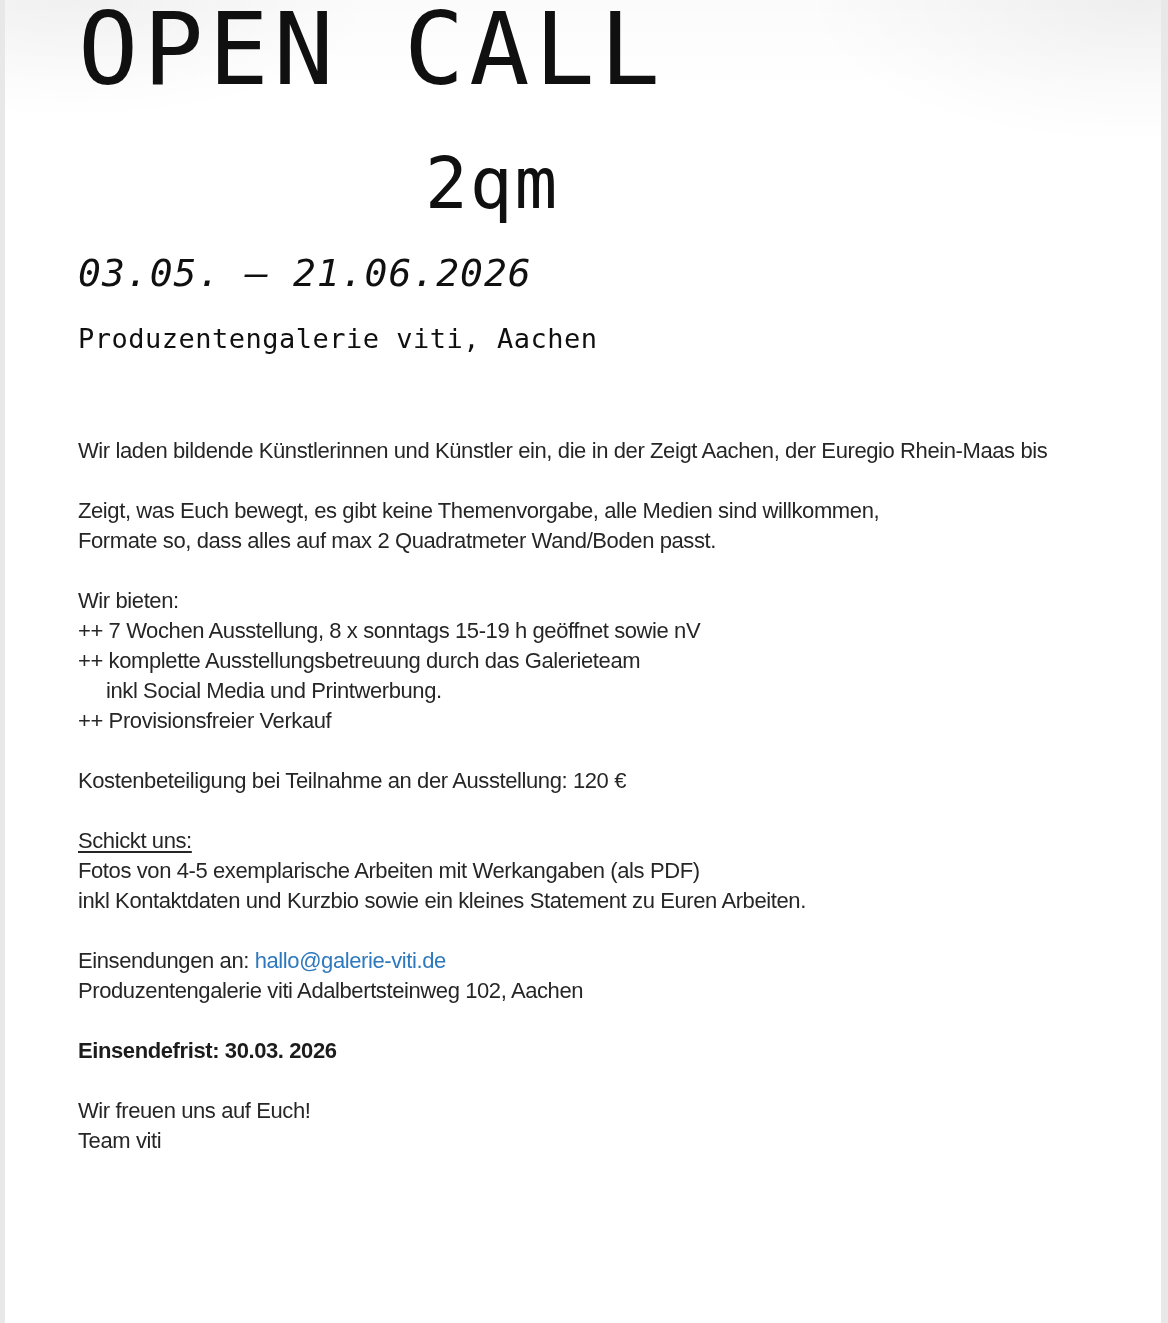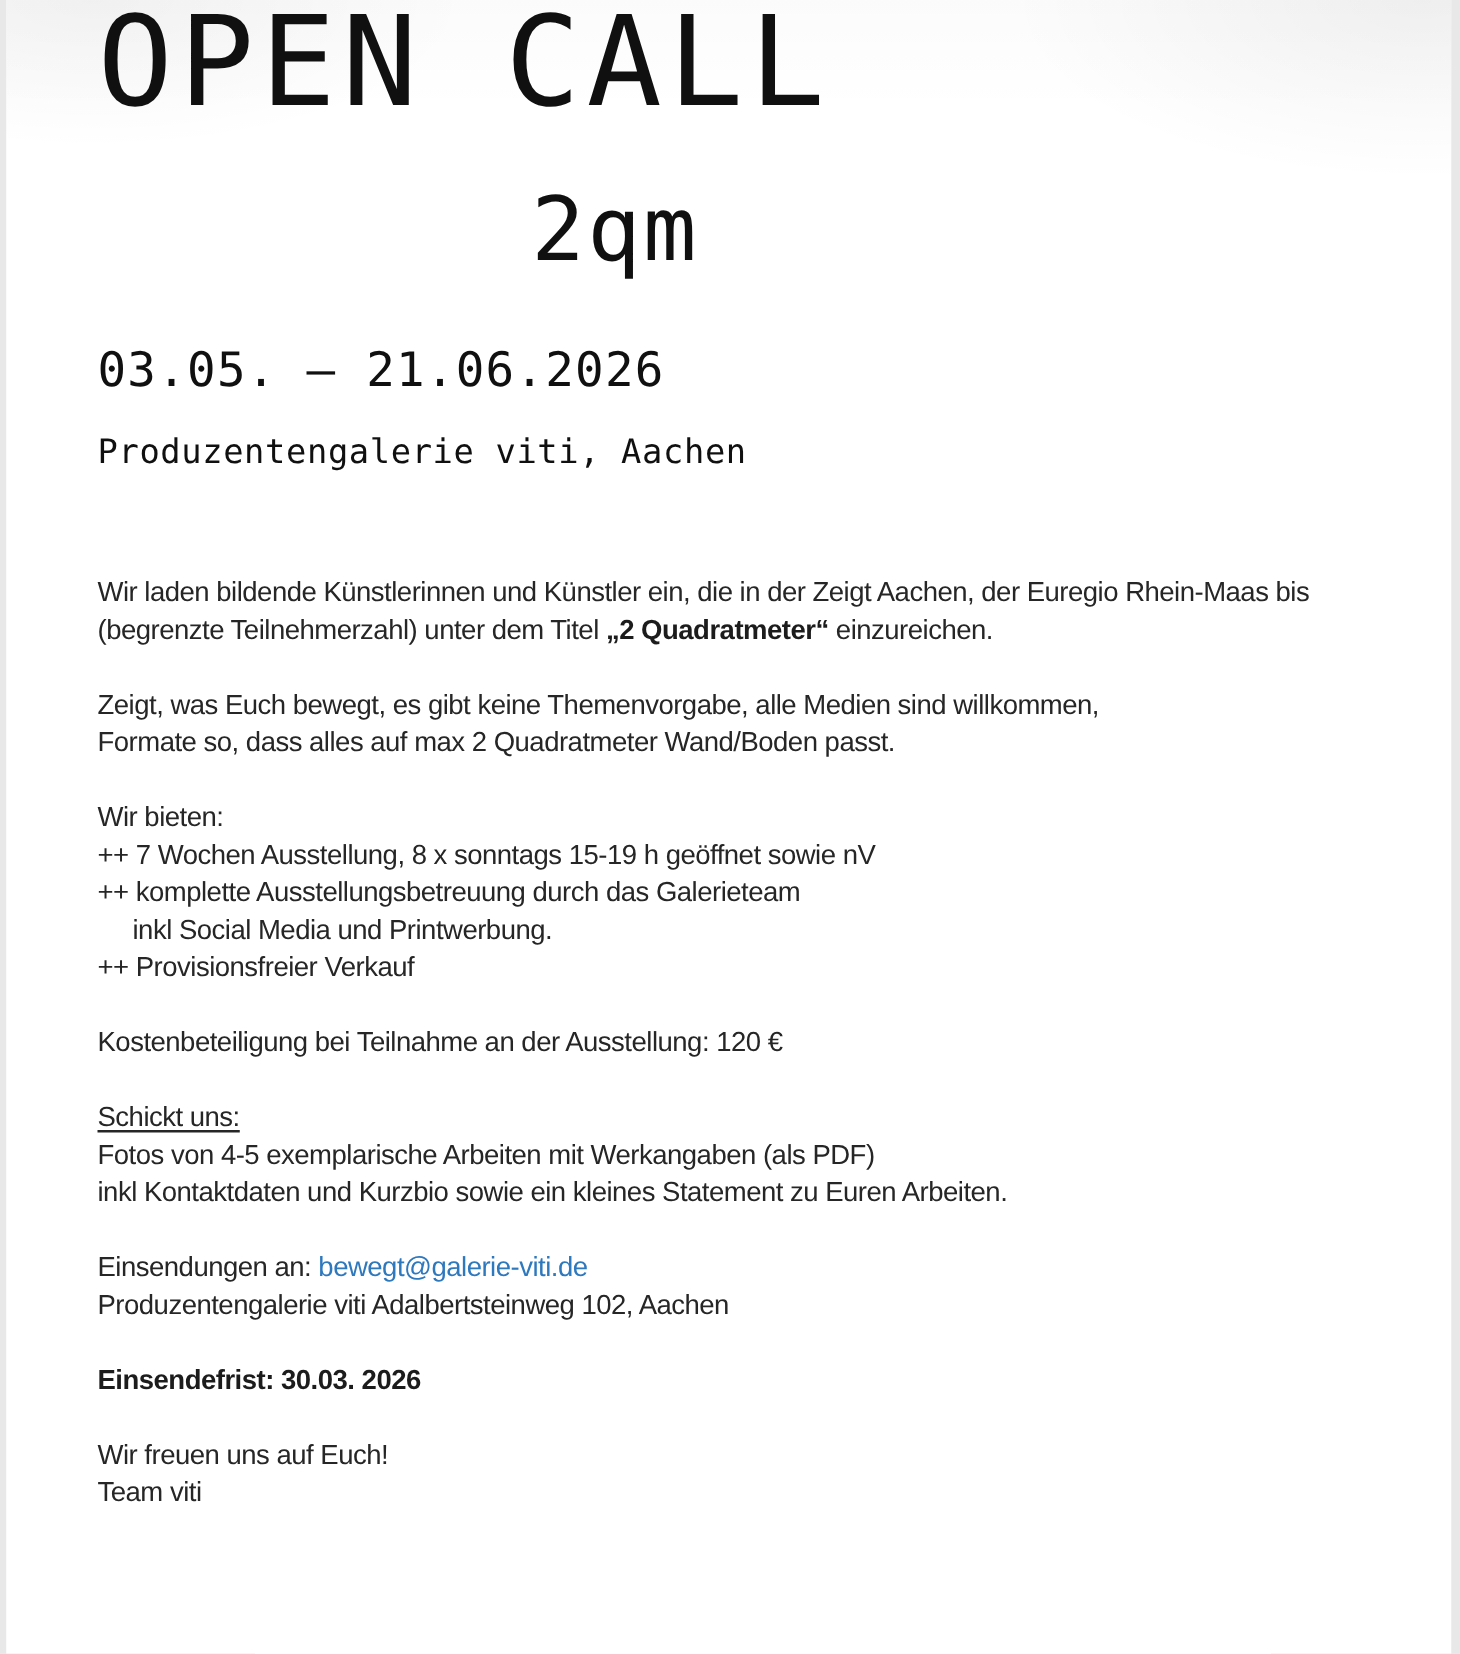--- a/index.html
+++ b/index.html
@@ -43,25 +43,26 @@
     white-space: pre;
   }
   .subtitle {
     margin-top: 40px;
     margin-left: 347px;
     font-size: 71px;
     line-height: 88px;
     letter-spacing: 2px;
   }
   .dates {
-    margin-top: 49px;
+    margin-top: 26px;
     font-size: 38px;
     line-height: 38px;
     letter-spacing: 1px;
     white-space: pre;
+    font-style: italic;
   }
   .venue {
     margin-top: 33px;
     font-size: 27px;
     line-height: 27px;
     letter-spacing: 0.5px;
     white-space: pre;
   }
 
   .bodytext {
@@ -98,21 +99,20 @@
     <div class="subtitle mono">2qm</div>
 
     <div class="dates mono">03.05. – 21.06.2026</div>
 
     <div class="venue mono">Produzentengalerie viti, Aachen</div>
 
     <div class="bodytext">
 
       <div class="para">
         <div class="line">Wir laden bildende Künstlerinnen und Künstler ein, die in der Zeigt Aachen, der Euregio Rhein-Maas bis</div>
-        <div class="line"><span>(begrenzte Teilnehmerzahl) unter dem Titel </span><strong class="bold">„2 Quadratmeter“</strong><span> einzureichen.</span></div>
       </div>
 
       <div class="para">
         <div class="line">Zeigt, was Euch bewegt, es gibt keine Themenvorgabe, alle Medien sind willkommen,</div>
         <div class="line">Formate so, dass alles auf max 2 Quadratmeter Wand/Boden passt.</div>
       </div>
 
       <div class="para">
         <div class="line">Wir bieten:</div>
         <div class="line">++ 7 Wochen Ausstellung, 8 x sonntags 15-19 h geöffnet sowie nV</div>
@@ -125,21 +125,21 @@
         <div class="line">Kostenbeteiligung bei Teilnahme an der Ausstellung: 120 €</div>
       </div>
 
       <div class="para">
         <div class="line"><span class="u">Schickt uns:</span></div>
         <div class="line">Fotos von 4-5 exemplarische Arbeiten mit Werkangaben (als PDF)</div>
         <div class="line">inkl Kontaktdaten und Kurzbio sowie ein kleines Statement zu Euren Arbeiten.</div>
       </div>
 
       <div class="para">
-        <div class="line"><span>Einsendungen an: </span><a class="email" href="#">bewegt@galerie-viti.de</a></div>
+        <div class="line"><span>Einsendungen an: </span><a class="email" href="#">hallo@galerie-viti.de</a></div>
         <div class="line">Produzentengalerie viti Adalbertsteinweg 102, Aachen</div>
       </div>
 
       <div class="para">
         <div class="line bold">Einsendefrist: 30.03. 2026</div>
       </div>
 
       <div class="para">
         <div class="line">Wir freuen uns auf Euch!</div>
         <div class="line">Team viti</div>

